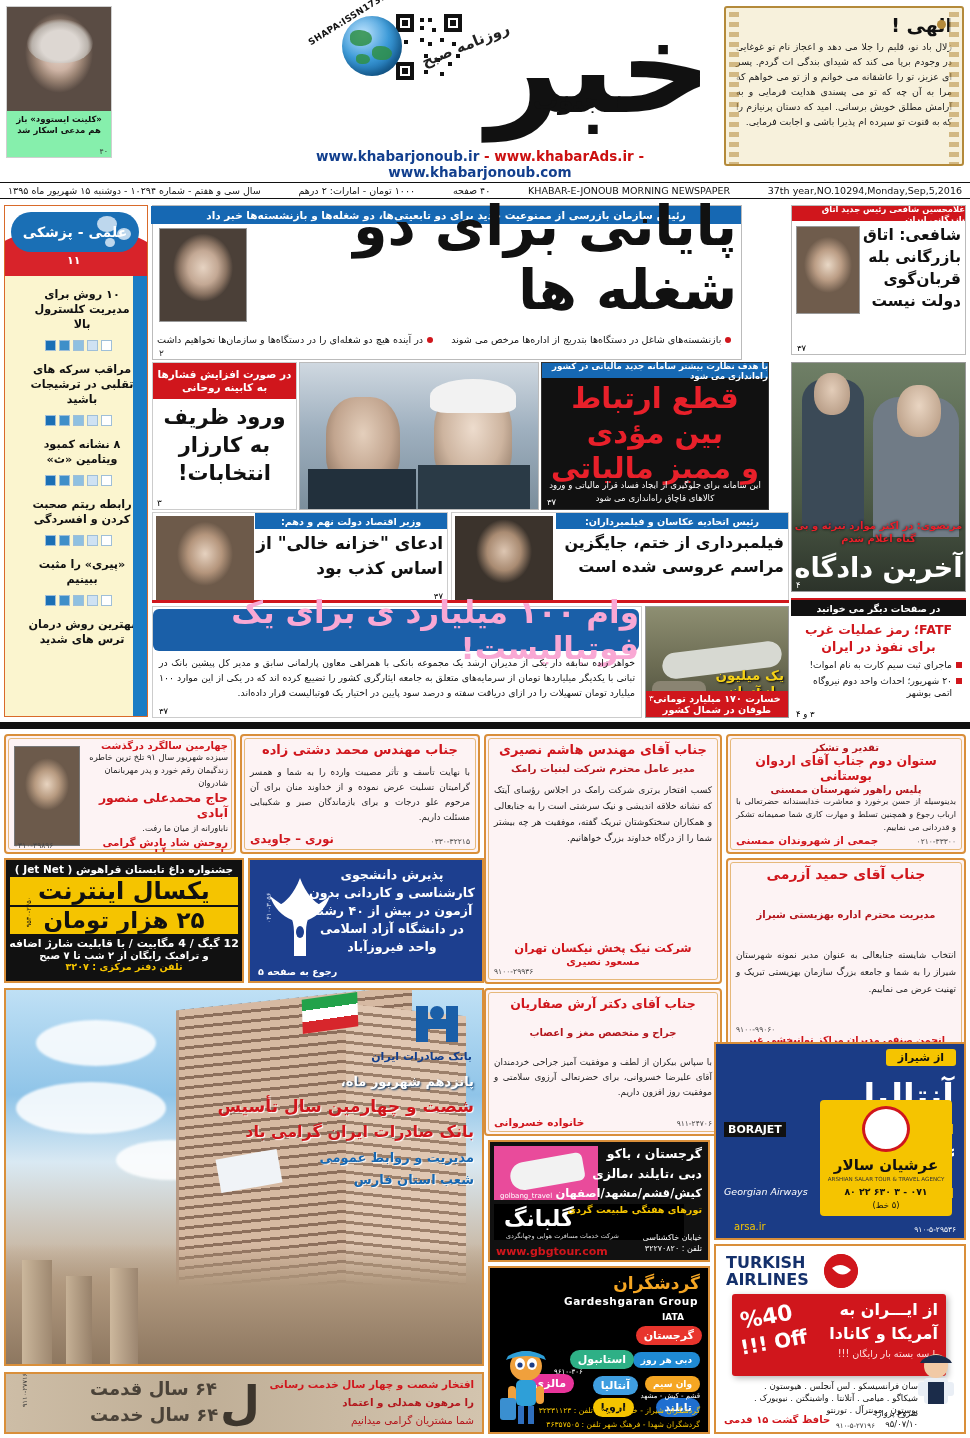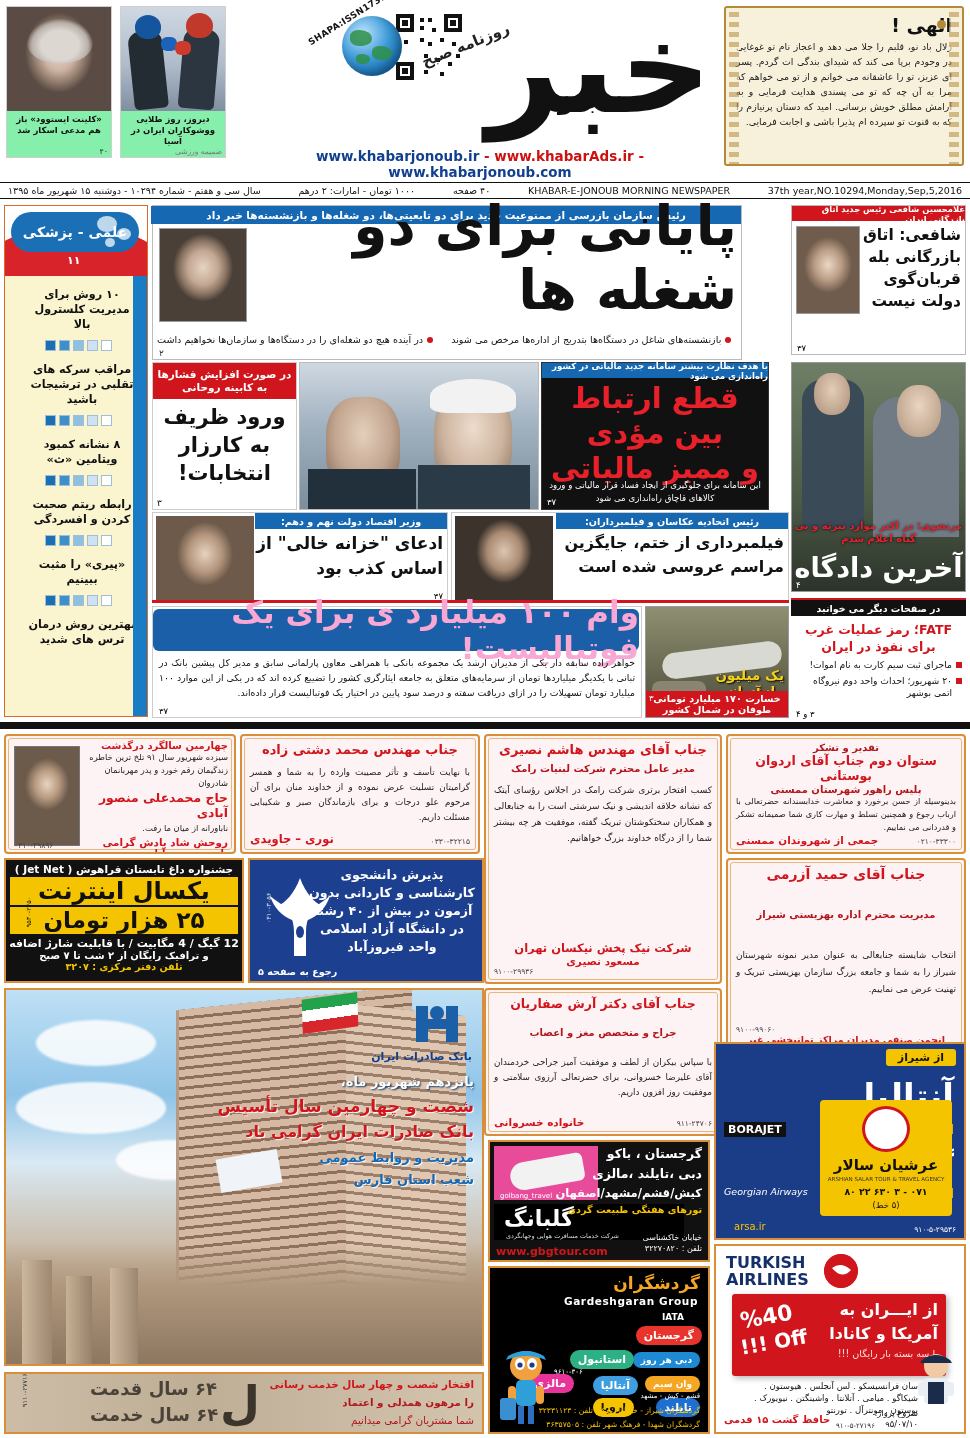--- a/index.html
+++ b/index.html
@@ -323,34 +323,20 @@
   <div class="masthead">
 
     <div class="mh-photo-box" style="left:6px;">
       <div class="pic">
           <div class="eastwood"></div>
         </div>
       <div class="cap">«کلینت ایستوود» باز هم مدعی اسکار شد</div>
       <div class="pg">۴۰</div>
     </div>
 
-    <div class="mh-photo-box" style="left:120px;">
-      <div class="pic">
-        <div class="wushu">
-            <i class="f1"></i>
-            <i class="f2"></i>
-            <i class="h1"></i>
-            <i class="h2"></i>
-            <i class="g1"></i>
-            <i class="g2"></i>
-          </div>
-      </div>
-      <div class="cap">دیروز، روز طلایی ووشوکاران ایران در آسیا</div>
-      <div class="sect">ضمیمه ورزشی</div>
-    </div>
 
     <div class="qr">
       <i class="cell" style="left:0;top:0;width:18px;height:18px;"></i>
       <i class="cell" style="left:4px;top:4px;width:10px;height:10px;background:#fff;"></i>
       <i class="cell" style="left:6px;top:6px;width:6px;height:6px;"></i>
       <i class="cell" style="left:48px;top:0;width:18px;height:18px;"></i>
       <i class="cell" style="left:52px;top:4px;width:10px;height:10px;background:#fff;"></i>
       <i class="cell" style="left:54px;top:6px;width:6px;height:6px;"></i>
       <i class="cell" style="left:0;top:48px;width:18px;height:18px;"></i>
       <i class="cell" style="left:4px;top:52px;width:10px;height:10px;background:#fff;"></i>

